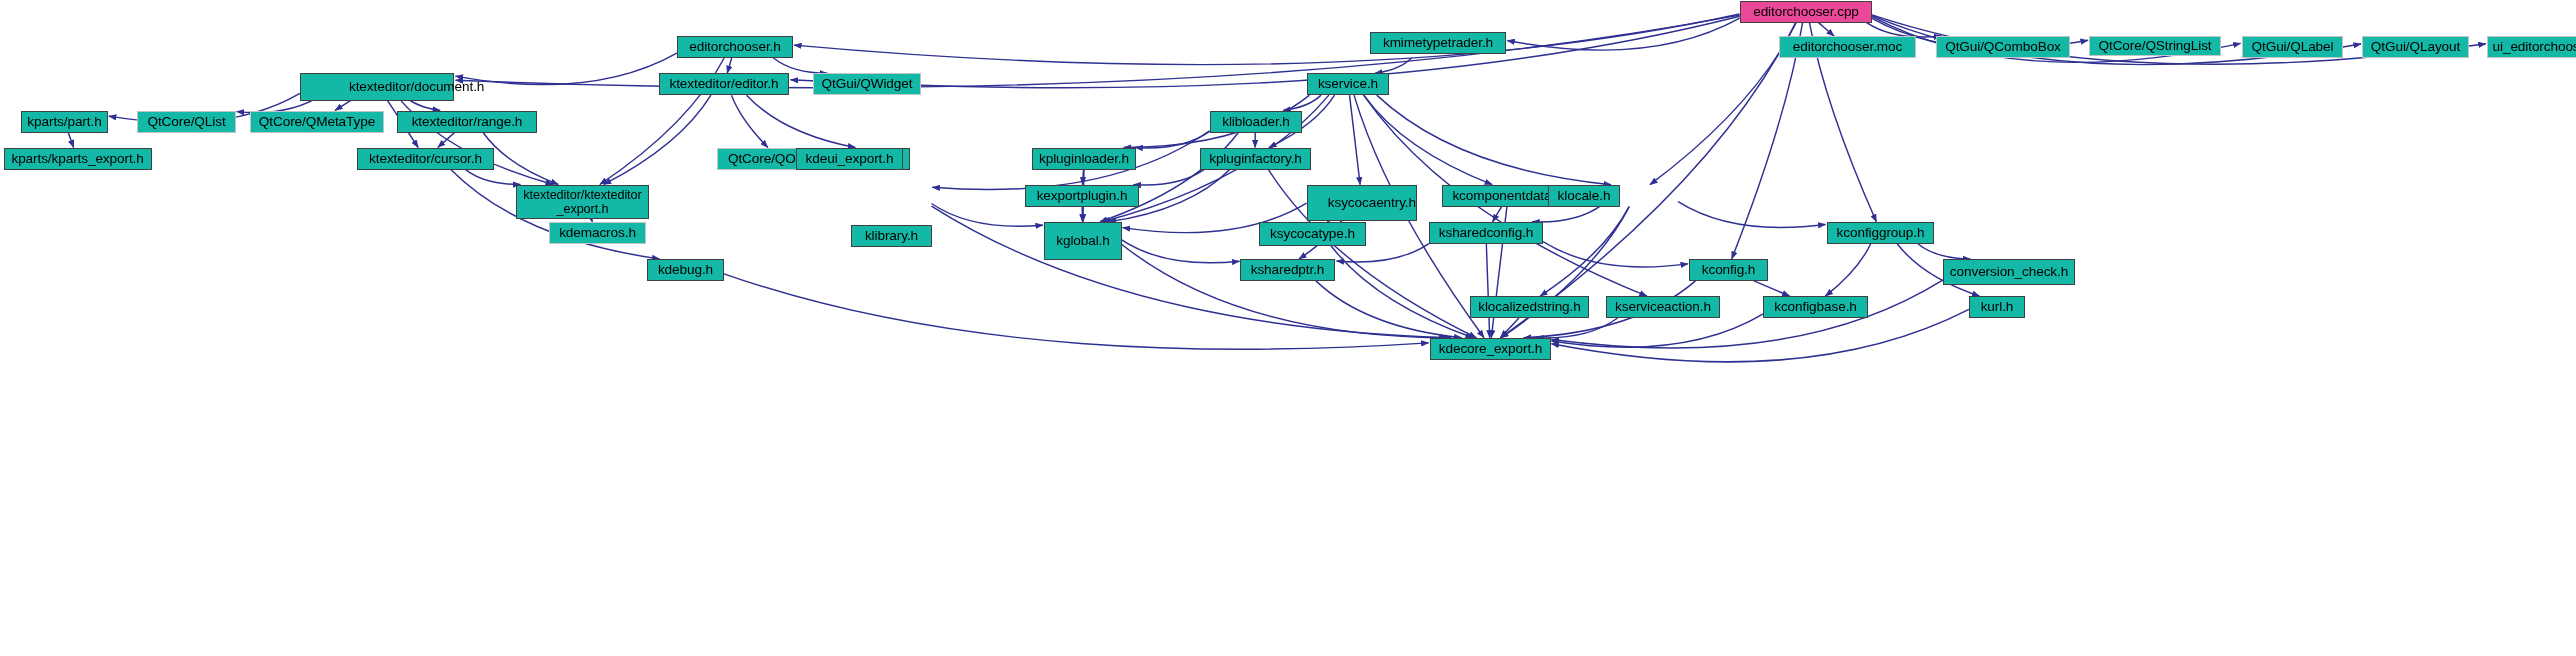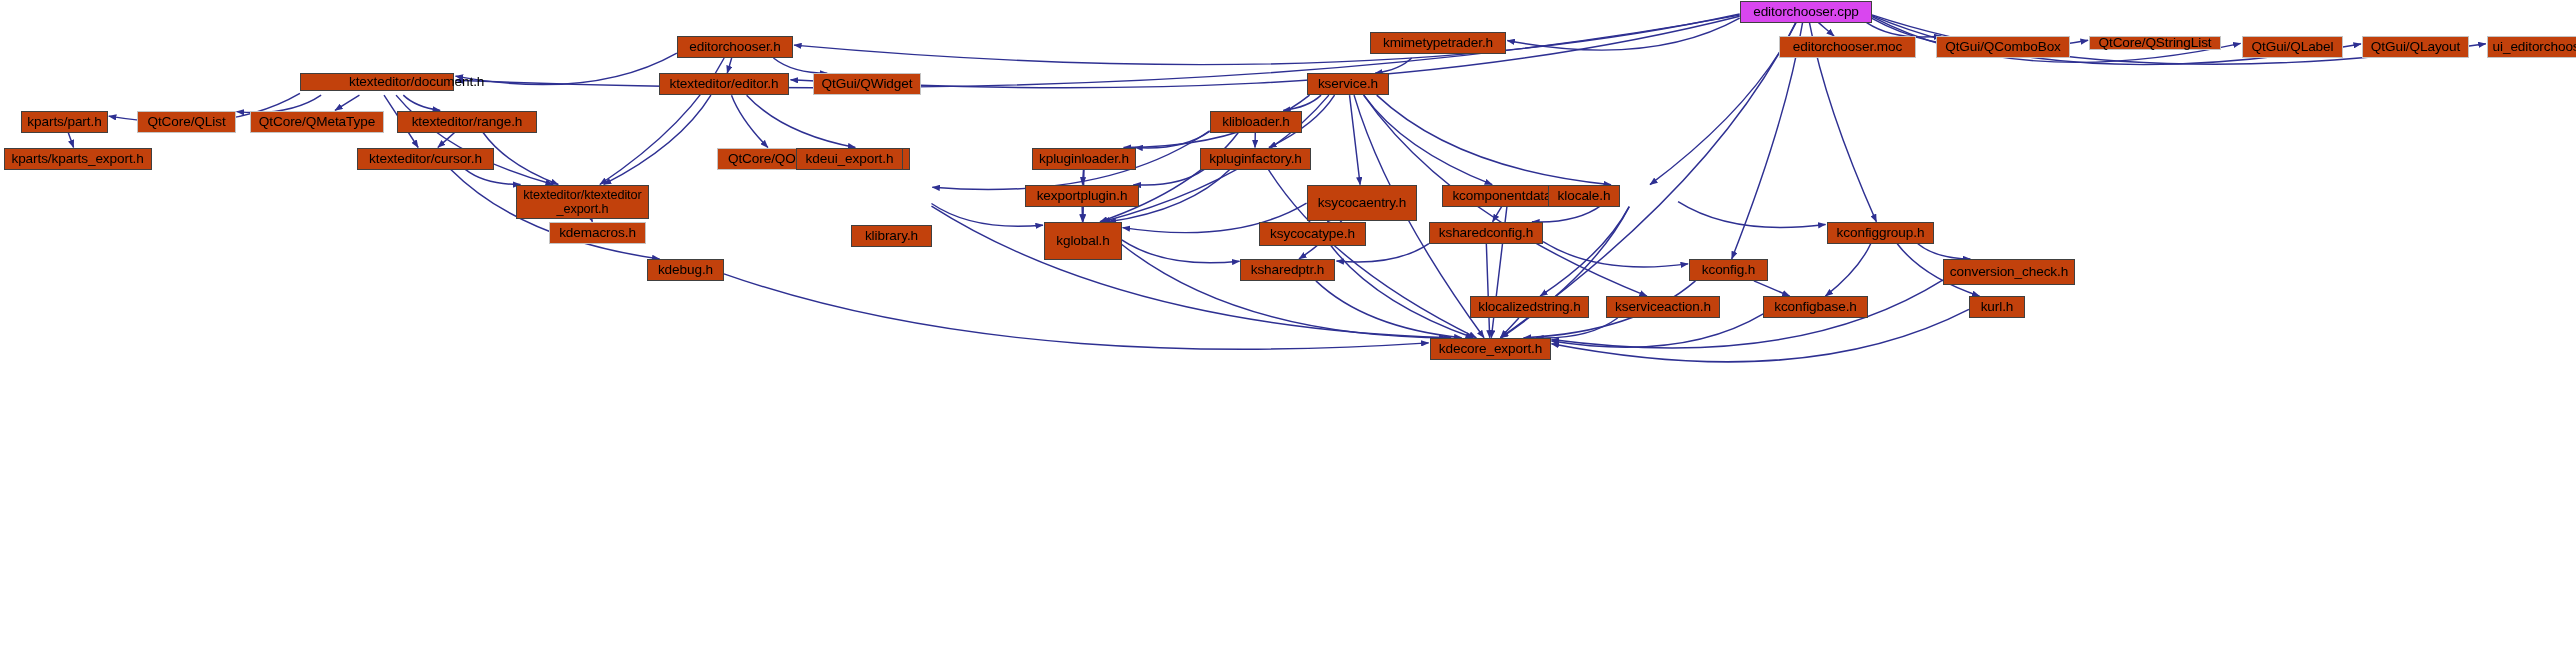--- a/index.html
+++ b/index.html
@@ -34,29 +34,29 @@
     position: absolute;
     box-sizing: border-box;
     display: flex;
     align-items: center;
     justify-content: center;
     text-align: center;
     white-space: pre;
     line-height: 1.12;
     font-size: 13.6px;
     color: #000000;
-    background: #c2410c;
+    background: #14b8a6;
     border: 0.9px solid #c4c4c4;
     letter-spacing: -0.1px;
   }
   .gnode.solid {
     border: 1.8px solid #404040;
   }
   .gnode.root {
-    background: #d946ef;
+    background: #ec4899;
     border: 1.8px solid #404040;
   }
   .gnode .lbl {
     display: block;
     width: 100%;
   }
 </style>
 </head>
 <body>
 
@@ -152,45 +152,45 @@
         <path d="M799.0,302.2 C1049.5,390.0 1339.6,393.8 1576.7,378.4" fill="none" stroke="#2e3092" stroke-width="1.6" marker-end="url(#arrowhead)"></path>
         <path d="M1467.3,269.0 C1507.1,322.3 1570.6,353.3 1625.8,372.8" fill="none" stroke="#2e3092" stroke-width="1.6" marker-end="url(#arrowhead)"></path>
       </g>
   </svg>
   <div id="node-layer">
       <div class="gnode root" style="left: 1740px; top: 0.9px; width: 132px; height: 22px;"><span class="lbl">editorchooser.cpp</span></div>
       <div class="gnode solid" style="left: 677px; top: 36px; width: 116px; height: 22px;"><span class="lbl">editorchooser.h</span></div>
       <div class="gnode solid" style="left: 1370px; top: 32px; width: 136px; height: 22px;"><span class="lbl">kmimetypetrader.h</span></div>
       <div class="gnode light" style="left: 1779px; top: 36px; width: 137px; height: 22px;"><span class="lbl">editorchooser.moc</span></div>
       <div class="gnode light" style="left: 1936px; top: 36px; width: 134px; height: 22px;"><span class="lbl">QtGui/QComboBox</span></div>
-      <div class="gnode light" style="left: 2089px; top: 36px; width: 132px; height: 14px; text-align: center;"><span class="lbl">QtCore/QStringList</span></div>
+      <div class="gnode light" style="left: 2089px; top: 36px; width: 132px; height: 20px; text-align: center;"><span class="lbl">QtCore/QStringList</span></div>
       <div class="gnode light" style="left: 2242px; top: 36px; width: 101px; height: 22px;"><span class="lbl">QtGui/QLabel</span></div>
       <div class="gnode light" style="left: 2362px; top: 36px; width: 107px; height: 22px;"><span class="lbl">QtGui/QLayout</span></div>
       <div class="gnode light" style="left: 2487px; top: 36px; width: 139px; height: 22px;"><span class="lbl">ui_editorchooser_ui.h</span></div>
-      <div class="gnode solid" style="left: 300px; top: 73px; width: 154px; height: 18px; padding-left: 48px;"><span class="lbl">ktexteditor/document.h</span></div>
+      <div class="gnode solid" style="left: 300px; top: 73px; width: 154px; height: 28px; padding-left: 48px;"><span class="lbl">ktexteditor/document.h</span></div>
       <div class="gnode solid" style="left: 1307px; top: 73px; width: 82px; height: 22px;"><span class="lbl">kservice.h</span></div>
       <div class="gnode solid" style="left: 659px; top: 73px; width: 130px; height: 22px;"><span class="lbl">ktexteditor/editor.h</span></div>
       <div class="gnode light" style="left: 813px; top: 73px; width: 108px; height: 22px;"><span class="lbl">QtGui/QWidget</span></div>
       <div class="gnode solid" style="left: 21px; top: 111px; width: 87px; height: 22px;"><span class="lbl">kparts/part.h</span></div>
       <div class="gnode light" style="left: 137px; top: 111px; width: 99px; height: 22px;"><span class="lbl">QtCore/QList</span></div>
       <div class="gnode light" style="left: 250px; top: 111px; width: 134px; height: 22px;"><span class="lbl">QtCore/QMetaType</span></div>
       <div class="gnode solid" style="left: 397px; top: 111px; width: 140px; height: 22px;"><span class="lbl">ktexteditor/range.h</span></div>
       <div class="gnode solid" style="left: 1210px; top: 111px; width: 92px; height: 22px;"><span class="lbl">klibloader.h</span></div>
       <div class="gnode light" style="left: 717px; top: 148px; width: 118px; height: 22px;"><span class="lbl">QtCore/QObject</span></div>
       <div class="gnode solid" style="left: 847px; top: 148px; width: 63px; height: 22px;"><span class="lbl">kicon.h</span></div>
       <div class="gnode solid" style="left: 1032px; top: 148px; width: 104px; height: 22px;"><span class="lbl">kpluginloader.h</span></div>
       <div class="gnode solid" style="left: 1200px; top: 148px; width: 111px; height: 22px;"><span class="lbl">kpluginfactory.h</span></div>
       <div class="gnode solid" style="left: 357px; top: 148px; width: 137px; height: 22px;"><span class="lbl">ktexteditor/cursor.h</span></div>
       <div class="gnode solid" style="left: 3.6px; top: 148px; width: 148px; height: 22px;"><span class="lbl">kparts/kparts_export.h</span></div>
       <div class="gnode solid" style="left: 796px; top: 148px; width: 107px; height: 22px;"><span class="lbl">kdeui_export.h</span></div>
       <div class="gnode solid" style="left: 516px; top: 185px; width: 133px; height: 34px; font-size: 12.7px;"><span class="lbl">ktexteditor/ktexteditor
 _export.h</span></div>
       <div class="gnode solid" style="left: 851px; top: 185px; width: 81px; height: 22px; margin-top: 40px;"><span class="lbl">klibrary.h</span></div>
       <div class="gnode solid" style="left: 1025px; top: 185px; width: 114px; height: 22px;"><span class="lbl">kexportplugin.h</span></div>
-      <div class="gnode solid" style="left: 1307px; top: 185px; width: 110px; height: 36px;"><span class="lbl">ksycocaentry.h</span></div>
+      <div class="gnode solid" style="left: 1307px; top: 185px; width: 110px; height: 36px; text-align: right;"><span class="lbl">ksycocaentry.h</span></div>
       <div class="gnode solid" style="left: 1442px; top: 185px; width: 131px; height: 22px;"><span class="lbl">kcomponentdata.h</span></div>
       <div class="gnode solid" style="left: 1548px; top: 185px; width: 72px; height: 22px;"><span class="lbl">klocale.h</span></div>
       <div class="gnode solid" style="left: 1827px; top: 222px; width: 107px; height: 22px;"><span class="lbl">kconfiggroup.h</span></div>
       <div class="gnode solid" style="left: 1044px; top: 222px; width: 78px; height: 38px;"><span class="lbl">kglobal.h</span></div>
       <div class="gnode solid" style="left: 1259px; top: 222px; width: 107px; height: 24px;"><span class="lbl">ksycocatype.h</span></div>
       <div class="gnode solid" style="left: 1429px; top: 222px; width: 114px; height: 22px;"><span class="lbl">ksharedconfig.h</span></div>
       <div class="gnode light" style="left: 549px; top: 222px; width: 97px; height: 22px;"><span class="lbl">kdemacros.h</span></div>
       <div class="gnode solid" style="left: 1240px; top: 259px; width: 95px; height: 22px;"><span class="lbl">ksharedptr.h</span></div>
       <div class="gnode solid" style="left: 1689px; top: 259px; width: 79px; height: 22px;"><span class="lbl">kconfig.h</span></div>
       <div class="gnode solid" style="left: 1943px; top: 259px; width: 132px; height: 26px;"><span class="lbl">conversion_check.h</span></div>

